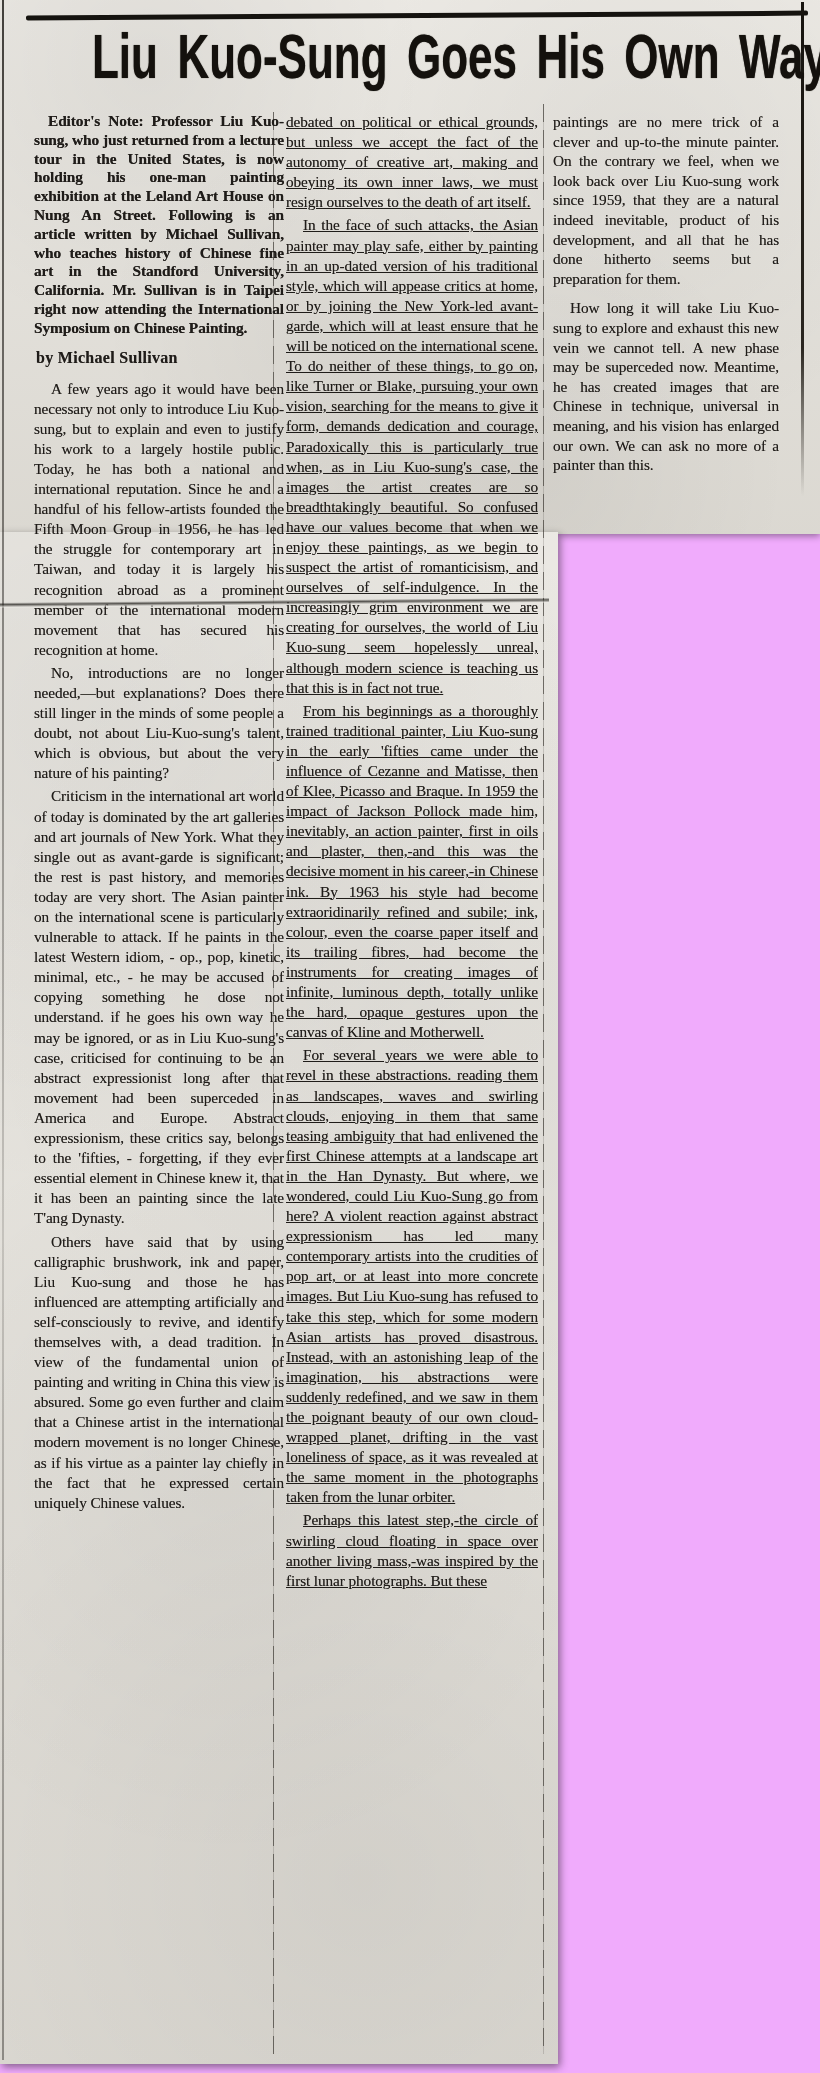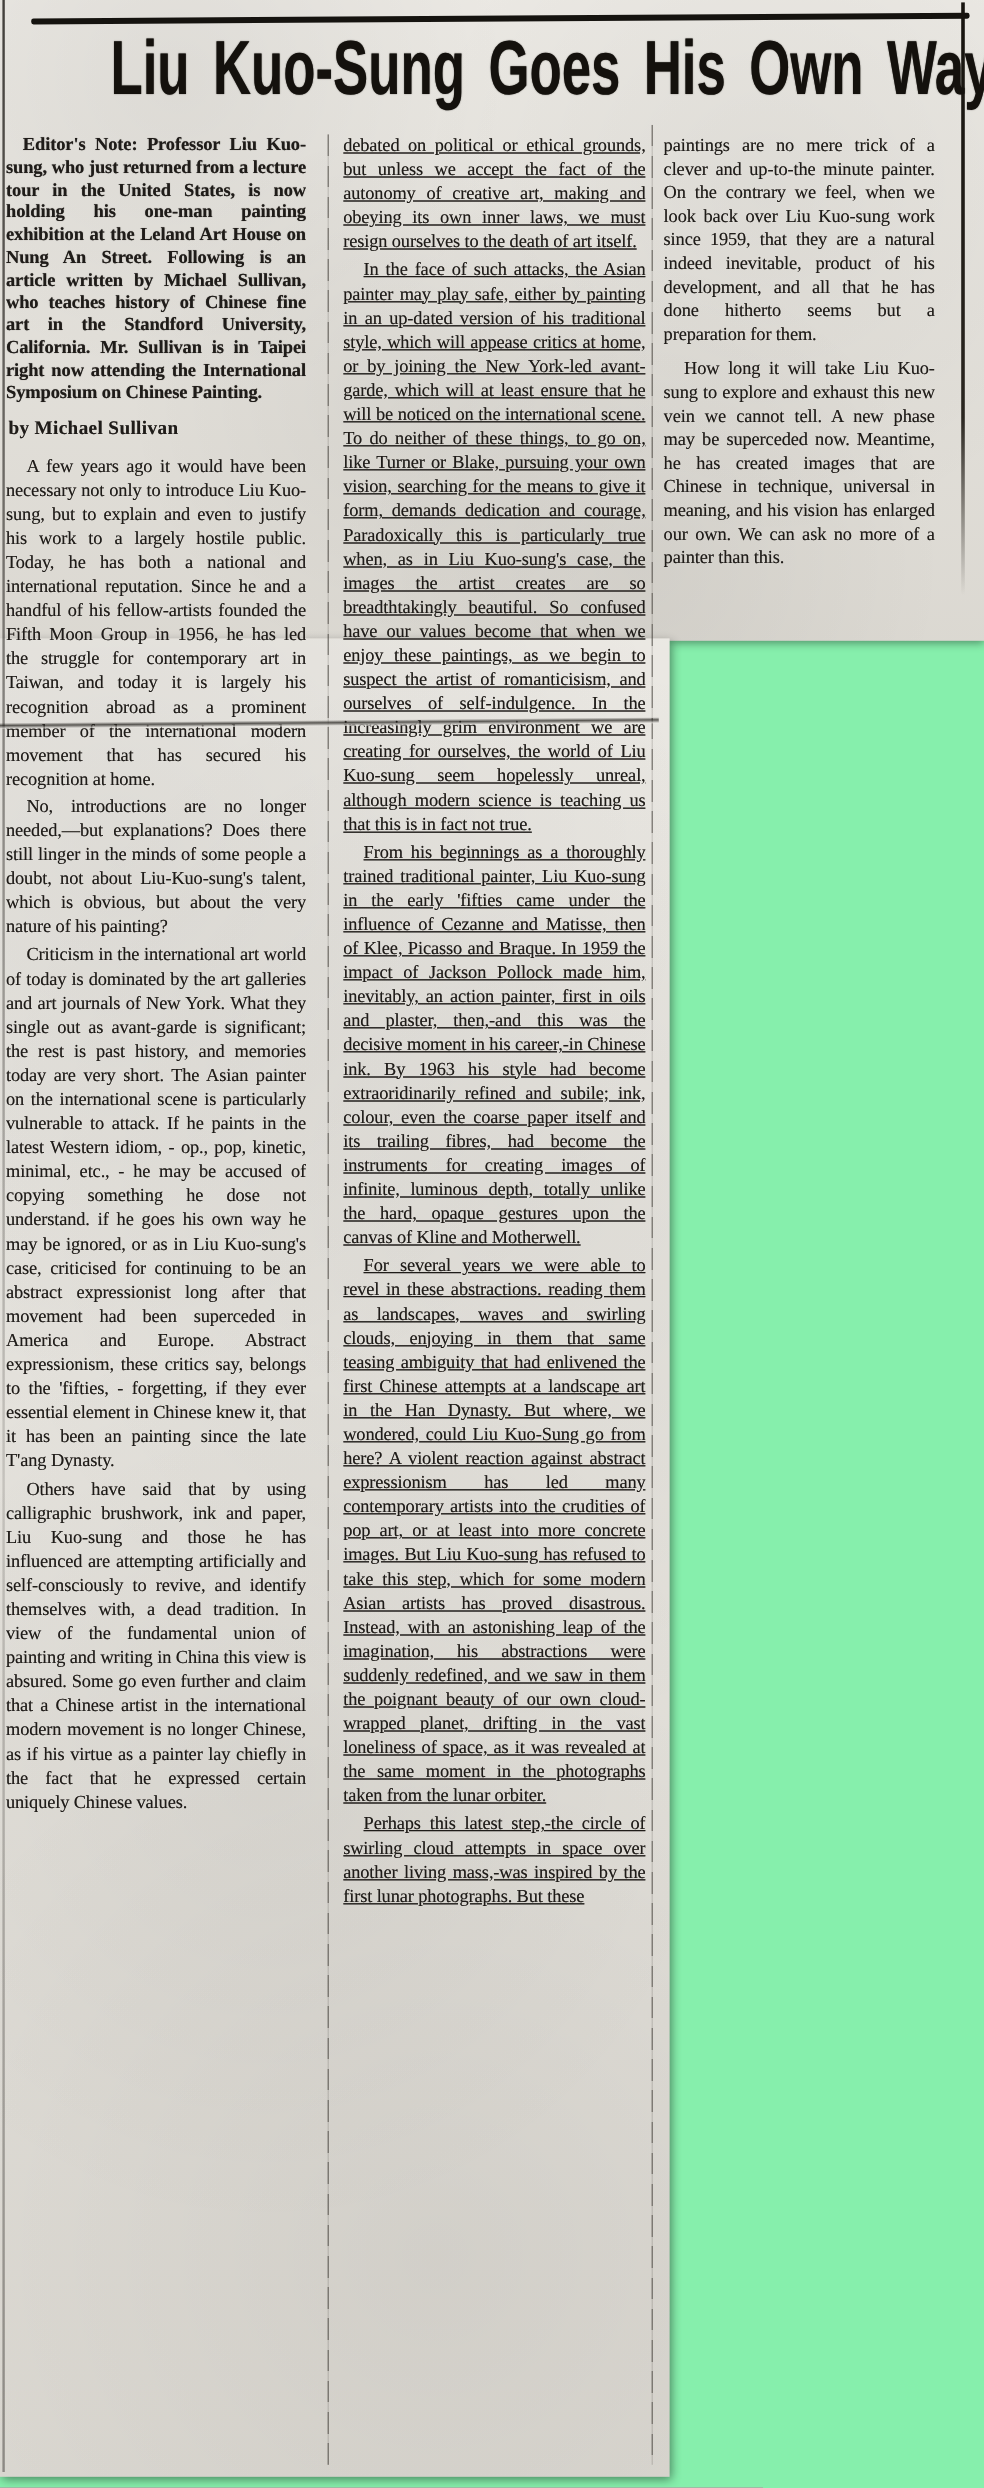--- a/index.html
+++ b/index.html
@@ -1,20 +1,20 @@
 <!DOCTYPE html>
 <html><head>
 <meta charset="utf-8">
 <title>Newspaper Clipping</title>
 <style>
   html,body{margin:0;padding:0;background:#9e9c97;}
   #clipping{
     position:relative;
     width:820px;height:2073px;
-    background:#86efac;
+    background:#f0abfc;
     overflow:hidden;
     font-family:"Liberation Serif", serif;
     color:#1f1c19;
   }
   
   .paper{
     position:absolute;
     background-color:#e4e1da;
     background-image:
       radial-gradient(circle at 18% 12%, rgba(0,0,0,.05), transparent 34%),
@@ -41,21 +41,21 @@
     display:inline-block;white-space:nowrap;
     font-family:"Liberation Sans", sans-serif;
     font-weight:700;font-size:55px;line-height:60px;
     letter-spacing:0px;word-spacing:9px;
     color:#14110d;
     transform:scale(0.8,1.16);
     text-shadow:0 0 1px rgba(20,17,13,.8);
   }
   
   .col{position:absolute;overflow:hidden;text-align:justify;}
-  #col-1{left:5px;top:112px;width:250px;height:1948px;}
+  #col-1{left:34px;top:112px;width:250px;height:1948px;}
   #col-2{left:286px;top:112px;width:252px;height:1944px;text-decoration:underline;}
   #col-3{left:553px;top:112px;width:226px;height:420px;}
   .col p{
     margin:0 0 3px 0;
     font-size:15.3px;line-height:20.1px;
     text-indent:17px;
     letter-spacing:-0.1px;
     text-shadow:0 0 0.5px rgba(32,28,24,.55);
   }
   #col-3 p{line-height:19.6px;margin-bottom:10px;}
@@ -101,21 +101,21 @@
     <p>No, introductions are no longer needed,—but explanations? Does there still linger in the minds of some people a doubt, not about Liu-Kuo-sung's talent, which is obvious, but about the very nature of his painting?</p>
     <p>Criticism in the international art world of today is dominated by the art galleries and art journals of New York. What they single out as avant-garde is significant; the rest is past history, and memories today are very short. The Asian painter on the international scene is particularly vulnerable to attack. If he paints in the latest Western idiom, - op., pop, kinetic, minimal, etc., - he may be accused of copying something he dose not understand. if he goes his own way he may be ignored, or as in Liu Kuo-sung's case, criticised for continuing to be an abstract expressionist long after that movement had been superceded in America and Europe. Abstract expressionism, these critics say, belongs to the 'fifties, - forgetting, if they ever essential element in Chinese knew it, that it has been an painting since the late T'ang Dynasty.</p>
     <p>Others have said that by using calligraphic brushwork, ink and paper, Liu Kuo-sung and those he has influenced are attempting artificially and self-consciously to revive, and identify themselves with, a dead tradition. In view of the fundamental union of painting and writing in China this view is absured. Some go even further and claim that a Chinese artist in the international modern movement is no longer Chinese, as if his virtue as a painter lay chiefly in the fact that he expressed certain uniquely Chinese values.</p>
   </div>
 
   <div id="col-2" class="col">
     <p class="flush">debated on political or ethical grounds, but unless we accept the fact of the autonomy of creative art, making and obeying its own inner laws, we must resign ourselves to the death of art itself.</p>
     <p>In the face of such attacks, the Asian painter may play safe, either by painting in an up-dated version of his traditional style, which will appease critics at home, or by joining the New York-led avant-garde, which will at least ensure that he will be noticed on the international scene. To do neither of these things, to go on, like Turner or Blake, pursuing your own vision, searching for the means to give it form, demands dedication and courage, Paradoxically this is particularly true when, as in Liu Kuo-sung's case, the images the artist creates are so breadthtakingly beautiful. So confused have our values become that when we enjoy these paintings, as we begin to suspect the artist of romanticisism, and ourselves of self-indulgence. In the increasingly grim environment we are creating for ourselves, the world of Liu Kuo-sung seem hopelessly unreal, although modern science is teaching us that this is in fact not true.</p>
     <p>From his beginnings as a thoroughly trained traditional painter, Liu Kuo-sung in the early 'fifties came under the influence of Cezanne and Matisse, then of Klee, Picasso and Braque. In 1959 the impact of Jackson Pollock made him, inevitably, an action painter, first in oils and plaster, then,-and this was the decisive moment in his career,-in Chinese ink. By 1963 his style had become extraoridinarily refined and subile; ink, colour, even the coarse paper itself and its trailing fibres, had become the instruments for creating images of infinite, luminous depth, totally unlike the hard, opaque gestures upon the canvas of Kline and Motherwell.</p>
     <p>For several years we were able to revel in these abstractions. reading them as landscapes, waves and swirling clouds, enjoying in them that same teasing ambiguity that had enlivened the first Chinese attempts at a landscape art in the Han Dynasty. But where, we wondered, could Liu Kuo-Sung go from here? A violent reaction against abstract expressionism has led many contemporary artists into the crudities of pop art, or at least into more concrete images. But Liu Kuo-sung has refused to take this step, which for some modern Asian artists has proved disastrous. Instead, with an astonishing leap of the imagination, his abstractions were suddenly redefined, and we saw in them the poignant beauty of our own cloud-wrapped planet, drifting in the vast loneliness of space, as it was revealed at the same moment in the photographs taken from the lunar orbiter.</p>
-    <p>Perhaps this latest step,-the circle of swirling cloud attempts in space over another living mass,-was inspired by the first lunar photographs.  But these</p>
+    <p>Perhaps this latest step,-the circle of swirling cloud floating in space over another living mass,-was inspired by the first lunar photographs.  But these</p>
   </div>
 
   <div id="col-3" class="col">
     <p class="flush">paintings are no mere trick of a clever and up-to-the minute painter. On the contrary we feel, when we look back over Liu Kuo-sung work since 1959, that they are a natural indeed inevitable, product of his development, and all that he has done hitherto seems but a preparation for them.</p>
     <p>How long it will take Liu Kuo-sung to explore and exhaust this new vein we cannot tell. A new phase may be superceded now. Meantime, he has created images that are Chinese in technique, universal in meaning, and his vision has enlarged our own. We can ask no more of a painter than this.</p>
   </div>
 
   <div id="crease"></div>
 
 </div>

